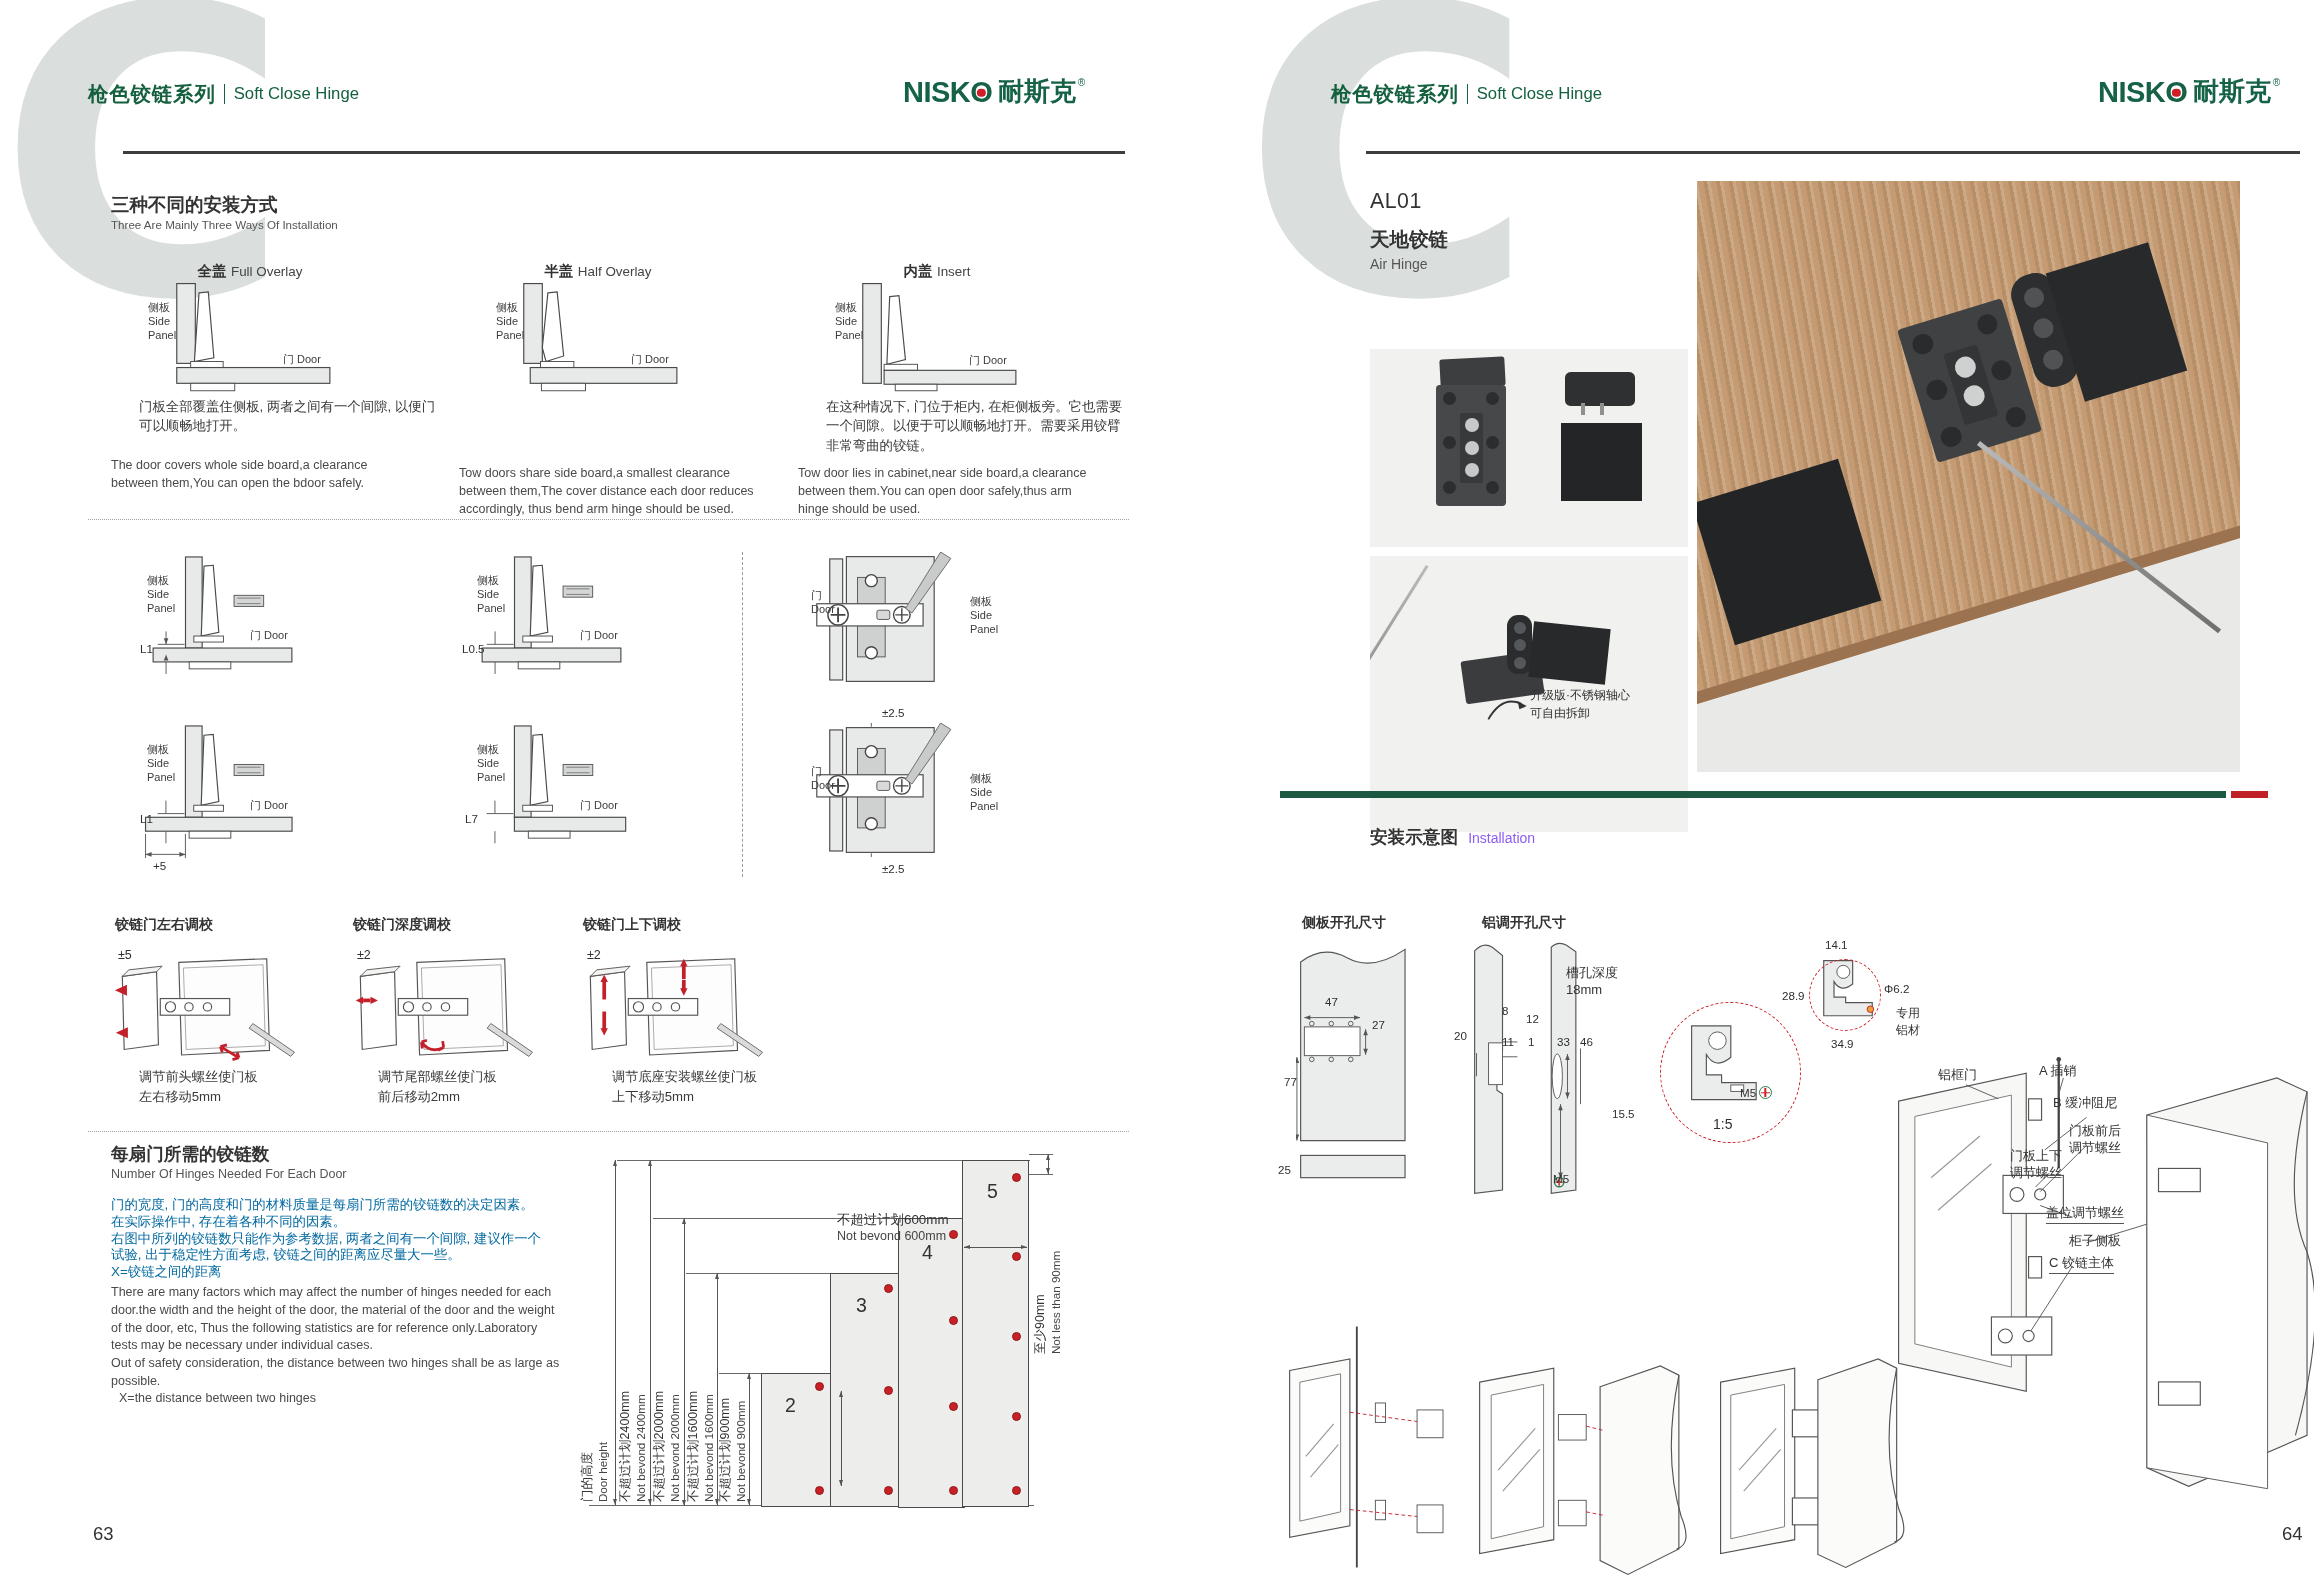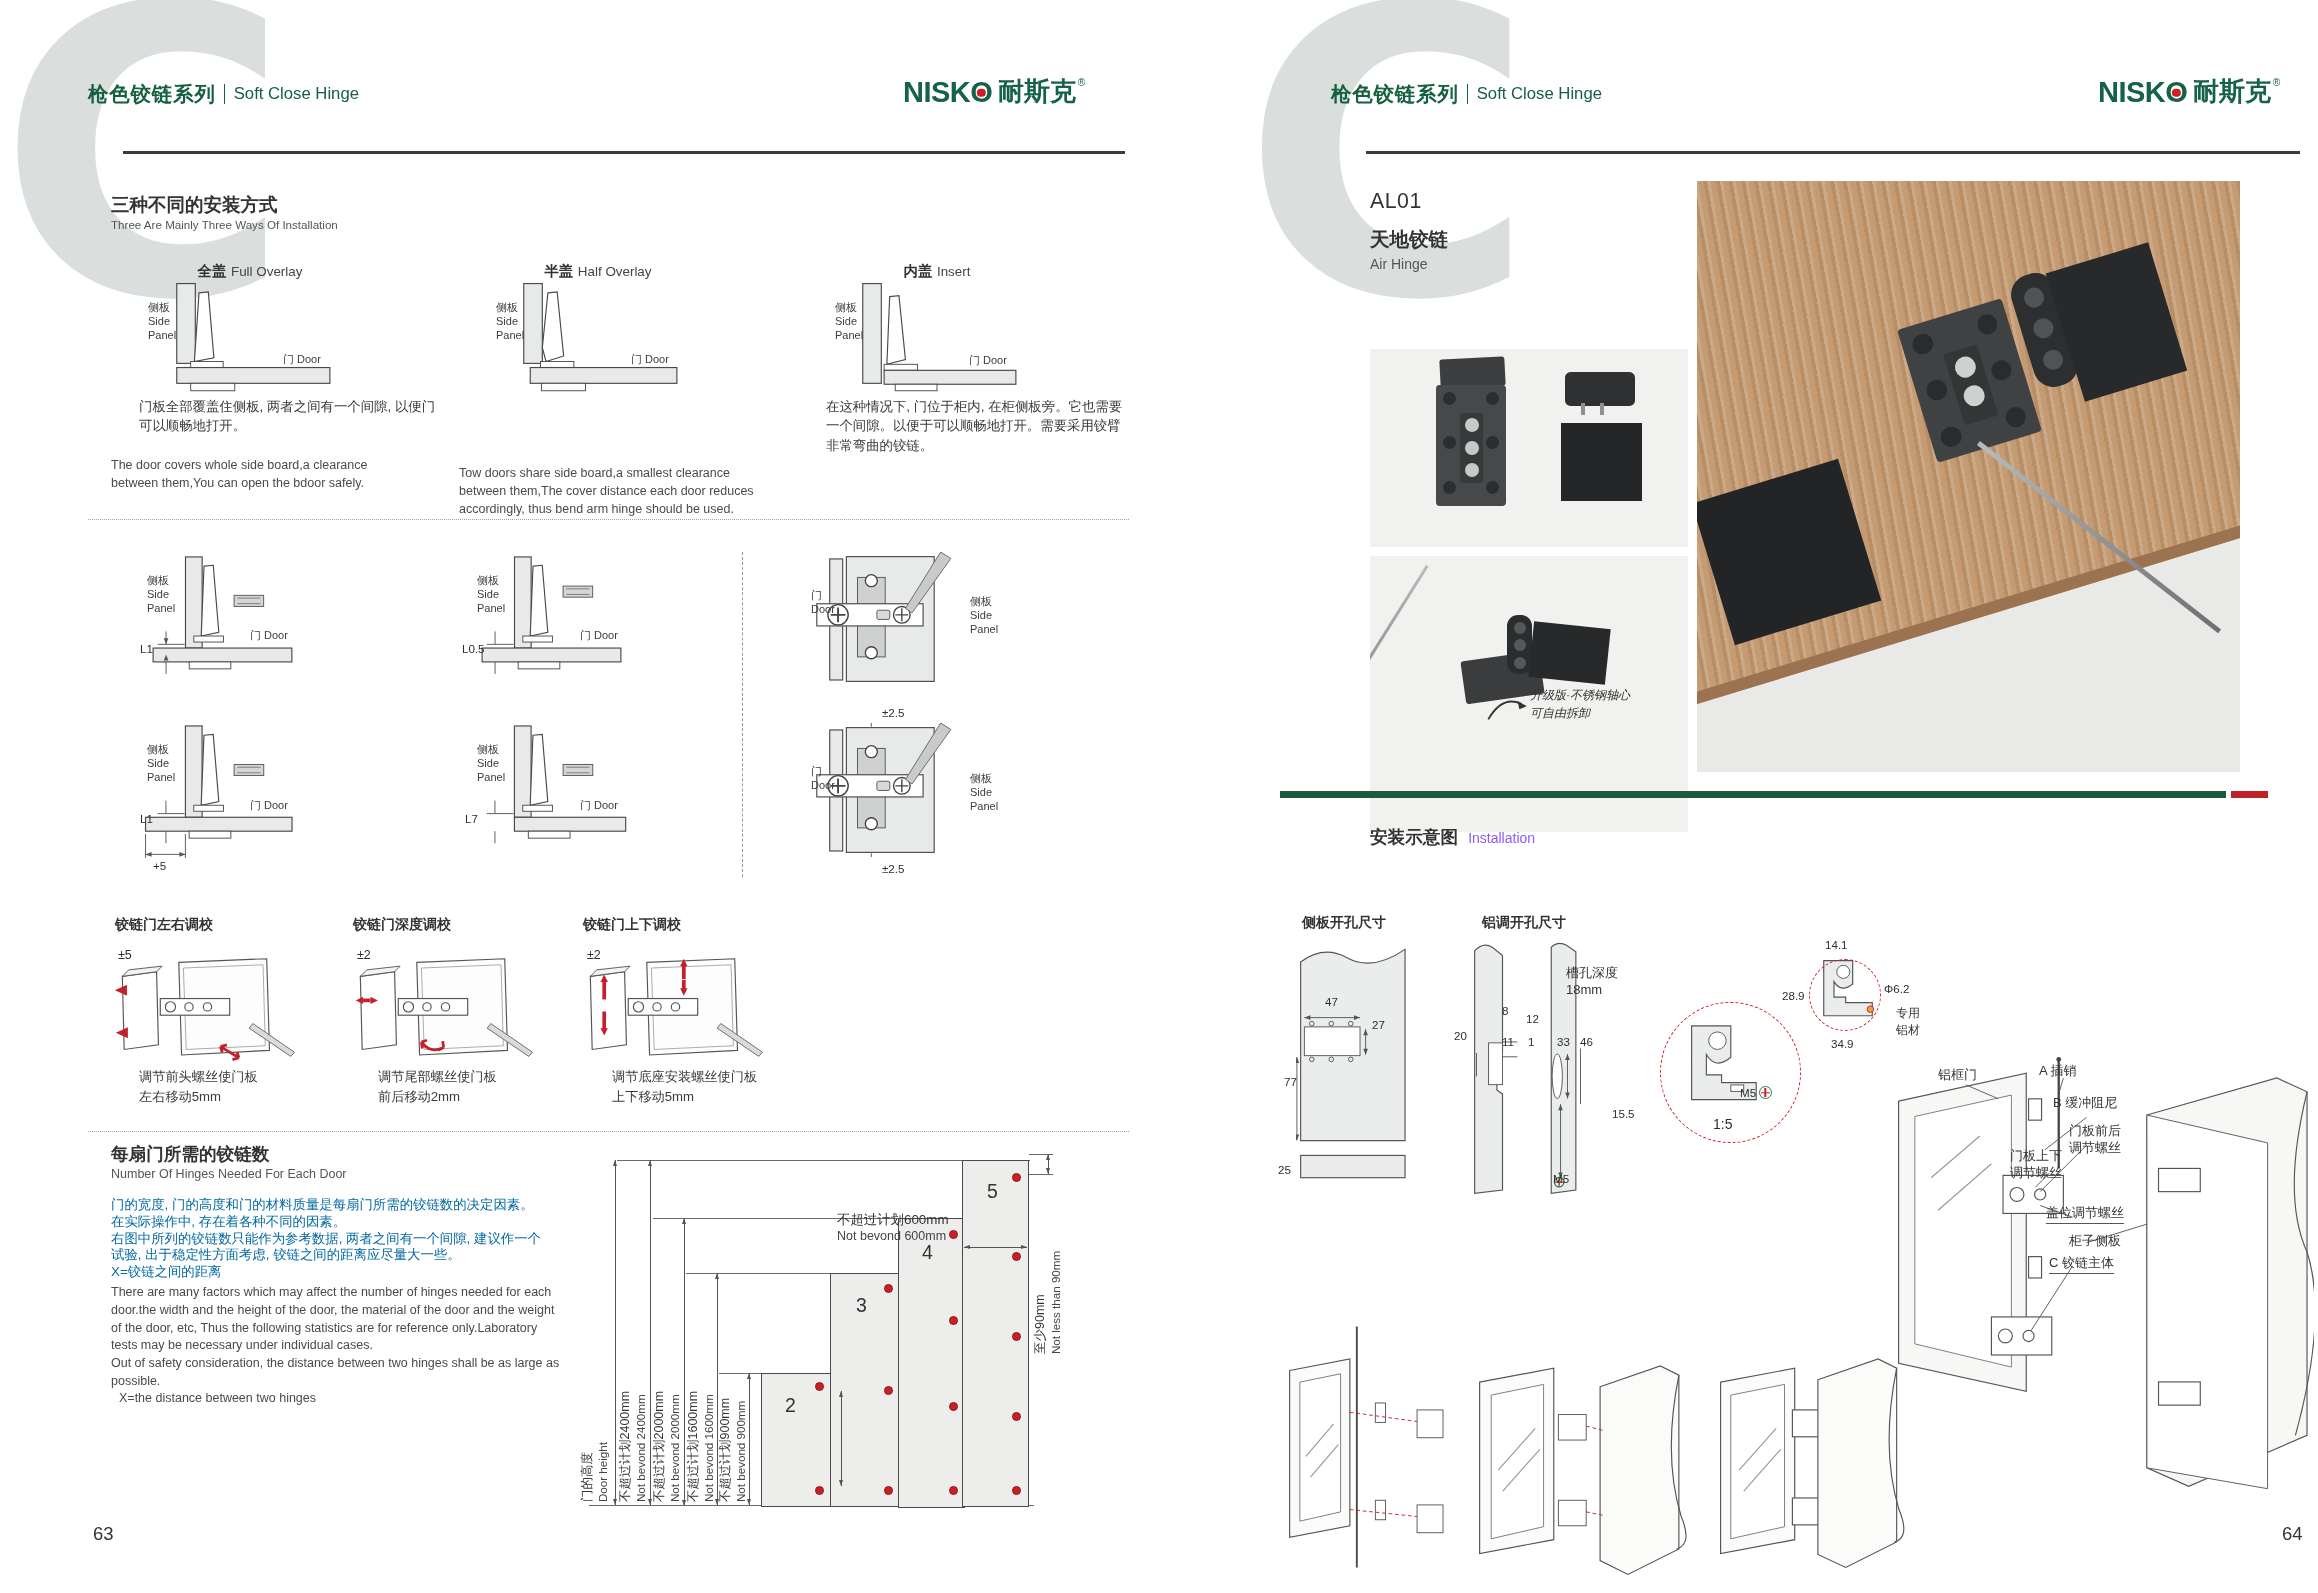--- a/index.html
+++ b/index.html
@@ -136,20 +136,21 @@
     <rect x="166" y="199" width="284" height="30" fill="#e8eae9" stroke="#4a4a4a" stroke-width="2.5"></rect>
     <rect x="190" y="229" width="90" height="14" fill="#ffffff" stroke="#4a4a4a" stroke-width="2"></rect>
   </svg>
   <div class="lbl" style="left:835px;top:300px;">
     <div>侧板</div>
       <div>Side</div>
       <div>Panel</div>
   </div>
   <div class="lbl" style="left:969px;top:353px;">门 Door</div>
   <div class="desc-cn" style="left:798px;top:397px;">在这种情况下, 门位于柜内, 在柜侧板旁。它也需要一个间隙。以便于可以顺畅地打开。需要采用铰臂非常弯曲的铰链。</div>
+  <div class="desc-en" style="left:798px;top:465px;">Tow door lies in cabinet,near side board,a clearance between them.You can open door safely,thus arm hinge should be used.</div>
 
   <div class="dash-h" style="left:88px;top:519px;width:1041px;"></div>
 
   <svg class="abs" style="left:139px;top:550px;" width="167" height="148" viewBox="0 0 360 320">
     <rect x="100" y="15" width="36" height="197" fill="#e8eae9" stroke="#4a4a4a" stroke-width="2.5"></rect>
     <path d="M140,35 L160,33 L172,178 L134,186 Z" fill="#fff" stroke="#4a4a4a" stroke-width="2.5"></path>
     <rect x="118" y="186" width="64" height="13" fill="#fff" stroke="#4a4a4a" stroke-width="2"></rect>
     <rect x="205" y="98" width="64" height="24" fill="#d4d6d5" stroke="#555" stroke-width="2"></rect>
     <line x1="212" y1="104" x2="262" y2="104" stroke="#777" stroke-width="2"></line>
     <line x1="212" y1="116" x2="262" y2="116" stroke="#777" stroke-width="2"></line>
@@ -487,21 +488,21 @@
       <div class="abs" style="left:29px;top:56px;width:14px;height:14px;border-radius:50%;background:#c7c9c8;"></div>
       <div class="abs" style="left:29px;top:78px;width:14px;height:14px;border-radius:50%;background:#c7c9c8;"></div>
     </div>
     <div class="abs" style="left:195px;top:23px;width:70px;height:34px;background:#2f3032;border-radius:5.6px;">
       <div class="abs" style="left:16px;top:31px;width:3.7px;height:12px;background:#8f9190;"></div>
       <div class="abs" style="left:35px;top:31px;width:3.7px;height:12px;background:#8f9190;"></div>
     </div>
     <div class="abs" style="left:191px;top:74px;width:81px;height:78px;background:#232527;"></div>
   </div>
 
-  <div class="photo" style="left:1370px;top:556px;width:318px;height:276px;font-style:italic;">
+  <div class="photo" style="left:1370px;top:556px;width:318px;height:276px;">
     <div class="abs" style="left:56px;top:9.3px;width:3.2px;height:241px;background:linear-gradient(#b9bab9,#6e6f6e);transform:rotate(32deg);transform-origin:top left;"></div>
     <div class="abs" style="left:93px;top:100px;width:79px;height:43px;background:#3a3c3e;transform:rotate(-8deg);border-radius:2.8px;"></div>
     <div class="abs" style="left:137px;top:59px;width:25px;height:59px;background:#2a2c2e;border-radius:11px;">
       <div class="abs" style="left:6.5px;top:6.5px;width:12px;height:12px;border-radius:50%;background:#55585a;"></div>
       <div class="abs" style="left:6.5px;top:24px;width:12px;height:12px;border-radius:50%;background:#55585a;"></div>
       <div class="abs" style="left:6.5px;top:42px;width:12px;height:12px;border-radius:50%;background:#55585a;"></div>
     </div>
     <div class="abs" style="left:161px;top:69px;width:77px;height:56px;background:#27292b;transform:rotate(6deg);"></div>
     <svg class="abs" style="left:115px;top:135px;" width="45" height="32" viewBox="0 0 96 70">
       <path d="M6,62 C28,24 52,16 78,28" fill="none" stroke="#333" stroke-width="4"></path>

